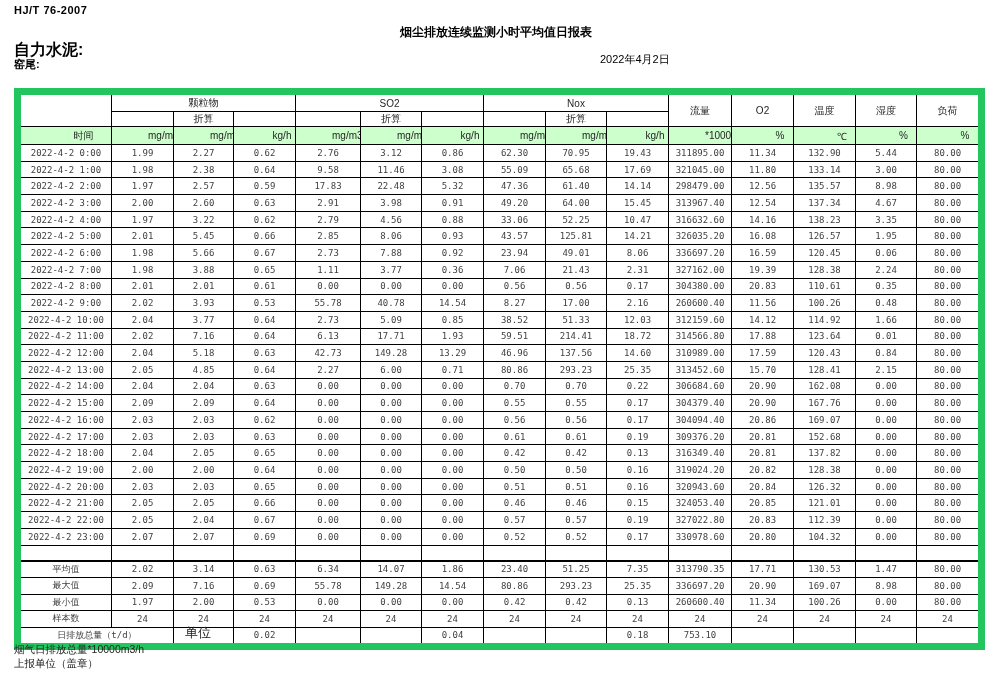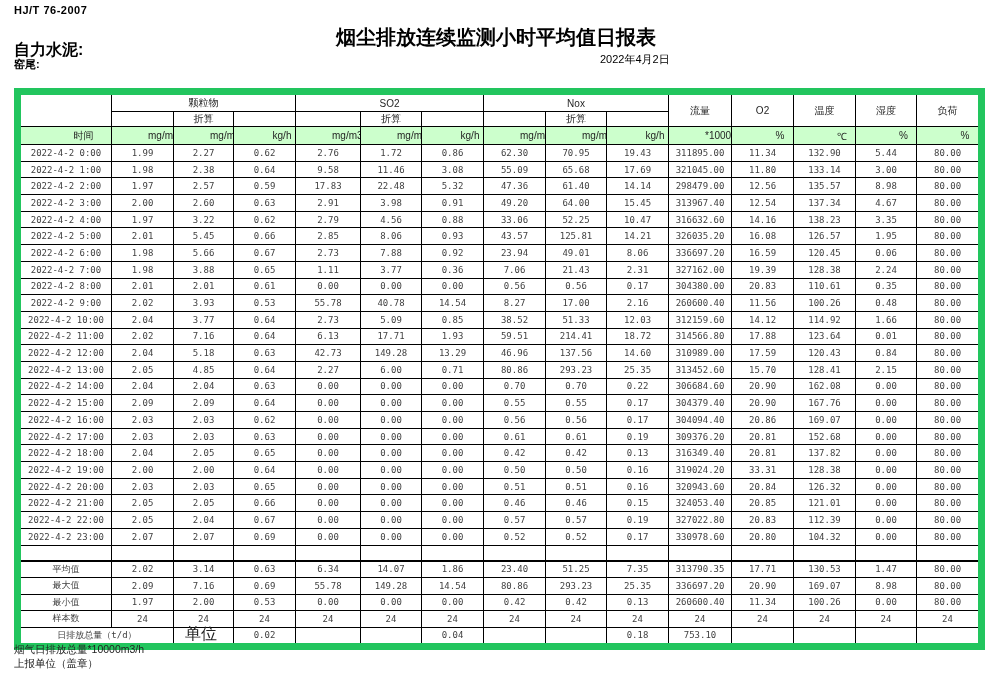--- a/index.html
+++ b/index.html
@@ -3,21 +3,21 @@
 <meta charset="utf-8">
 <style>
   html,body{margin:0;padding:0;}
   body{
     width:992px;height:675px;position:relative;overflow:hidden;
     background:#ffffff;color:#000;
     font-family:"Liberation Sans", sans-serif;
   }
   .abs{position:absolute;white-space:nowrap;}
   .doc-code{left:14px;top:4px;font-size:11px;font-weight:bold;letter-spacing:0.5px;text-align:center;}
-  .doc-title{left:0;right:0;top:24px;text-align:center;font-size:20px;font-weight:bold;}
+  .doc-title{left:0;right:0;top:24px;text-align:center;font-size:12px;font-weight:bold;}
   .doc-company{left:14px;top:40px;font-size:16px;font-weight:bold;}
   .doc-kiln{left:14px;top:57px;font-size:11px;font-weight:bold;}
   .doc-date{left:600px;top:52px;font-size:11px;}
 
   table.report{
     position:absolute;left:14px;top:88px;width:964px;
     border-collapse:collapse;table-layout:fixed;
     border:7px solid #22c55e;
   }
   table.report td{
@@ -43,21 +43,21 @@
     padding-left:36px;
   }
   tr.spacer td{height:14px;}
   tr.summary td{height:15.5px;}
   tr.summary td.row-label, tr.data td.time-cell{font-family:"DejaVu Sans Mono", monospace;}
   tr.summary.sep td{border-top:2px solid #000;}
   td.total-label{text-align:left;padding-left:3px;}
 
   .footer-note1{left:14px;top:643px;font-size:10.5px;color:#222;}
   .footer-note2{left:14px;top:657px;font-size:10.5px;color:#222;}
-  .footer-unit{left:185px;top:624px;font-size:16px;color:#222;}
+  .footer-unit{left:185px;top:624px;font-size:13px;color:#222;}
 </style>
 </head>
 <body style="--green-bg: #ccffcc; --green-text: #3c6e3c;">
 
 <div>
   <div class="abs doc-code">HJ/T  76-2007</div>
   <div class="abs doc-title">烟尘排放连续监测小时平均值日报表</div>
   <div class="abs doc-company">自力水泥:</div>
   <div class="abs doc-kiln">窑尾:</div>
   <div class="abs doc-date">2022年4月2日</div>
@@ -121,21 +121,21 @@
         <td>%</td>
       </tr>
     </thead>
     <tbody id="data-body">
         <tr class="data">
           <td class="time-cell">2022-4-2 0:00</td>
           <td>1.99</td>
           <td>2.27</td>
           <td>0.62</td>
           <td>2.76</td>
-          <td>1.72</td>
+          <td>3.12</td>
           <td>0.86</td>
           <td>62.30</td>
           <td>70.95</td>
           <td>19.43</td>
           <td>311895.00</td>
           <td>11.34</td>
           <td>132.90</td>
           <td>5.44</td>
           <td>80.00</td>
         </tr>
@@ -450,21 +450,21 @@
           <td>2.00</td>
           <td>2.00</td>
           <td>0.64</td>
           <td>0.00</td>
           <td>0.00</td>
           <td>0.00</td>
           <td>0.50</td>
           <td>0.50</td>
           <td>0.16</td>
           <td>319024.20</td>
-          <td>33.31</td>
+          <td>20.82</td>
           <td>128.38</td>
           <td>0.00</td>
           <td>80.00</td>
         </tr>
         <tr class="data">
           <td class="time-cell">2022-4-2 20:00</td>
           <td>2.03</td>
           <td>2.03</td>
           <td>0.65</td>
           <td>0.00</td>

